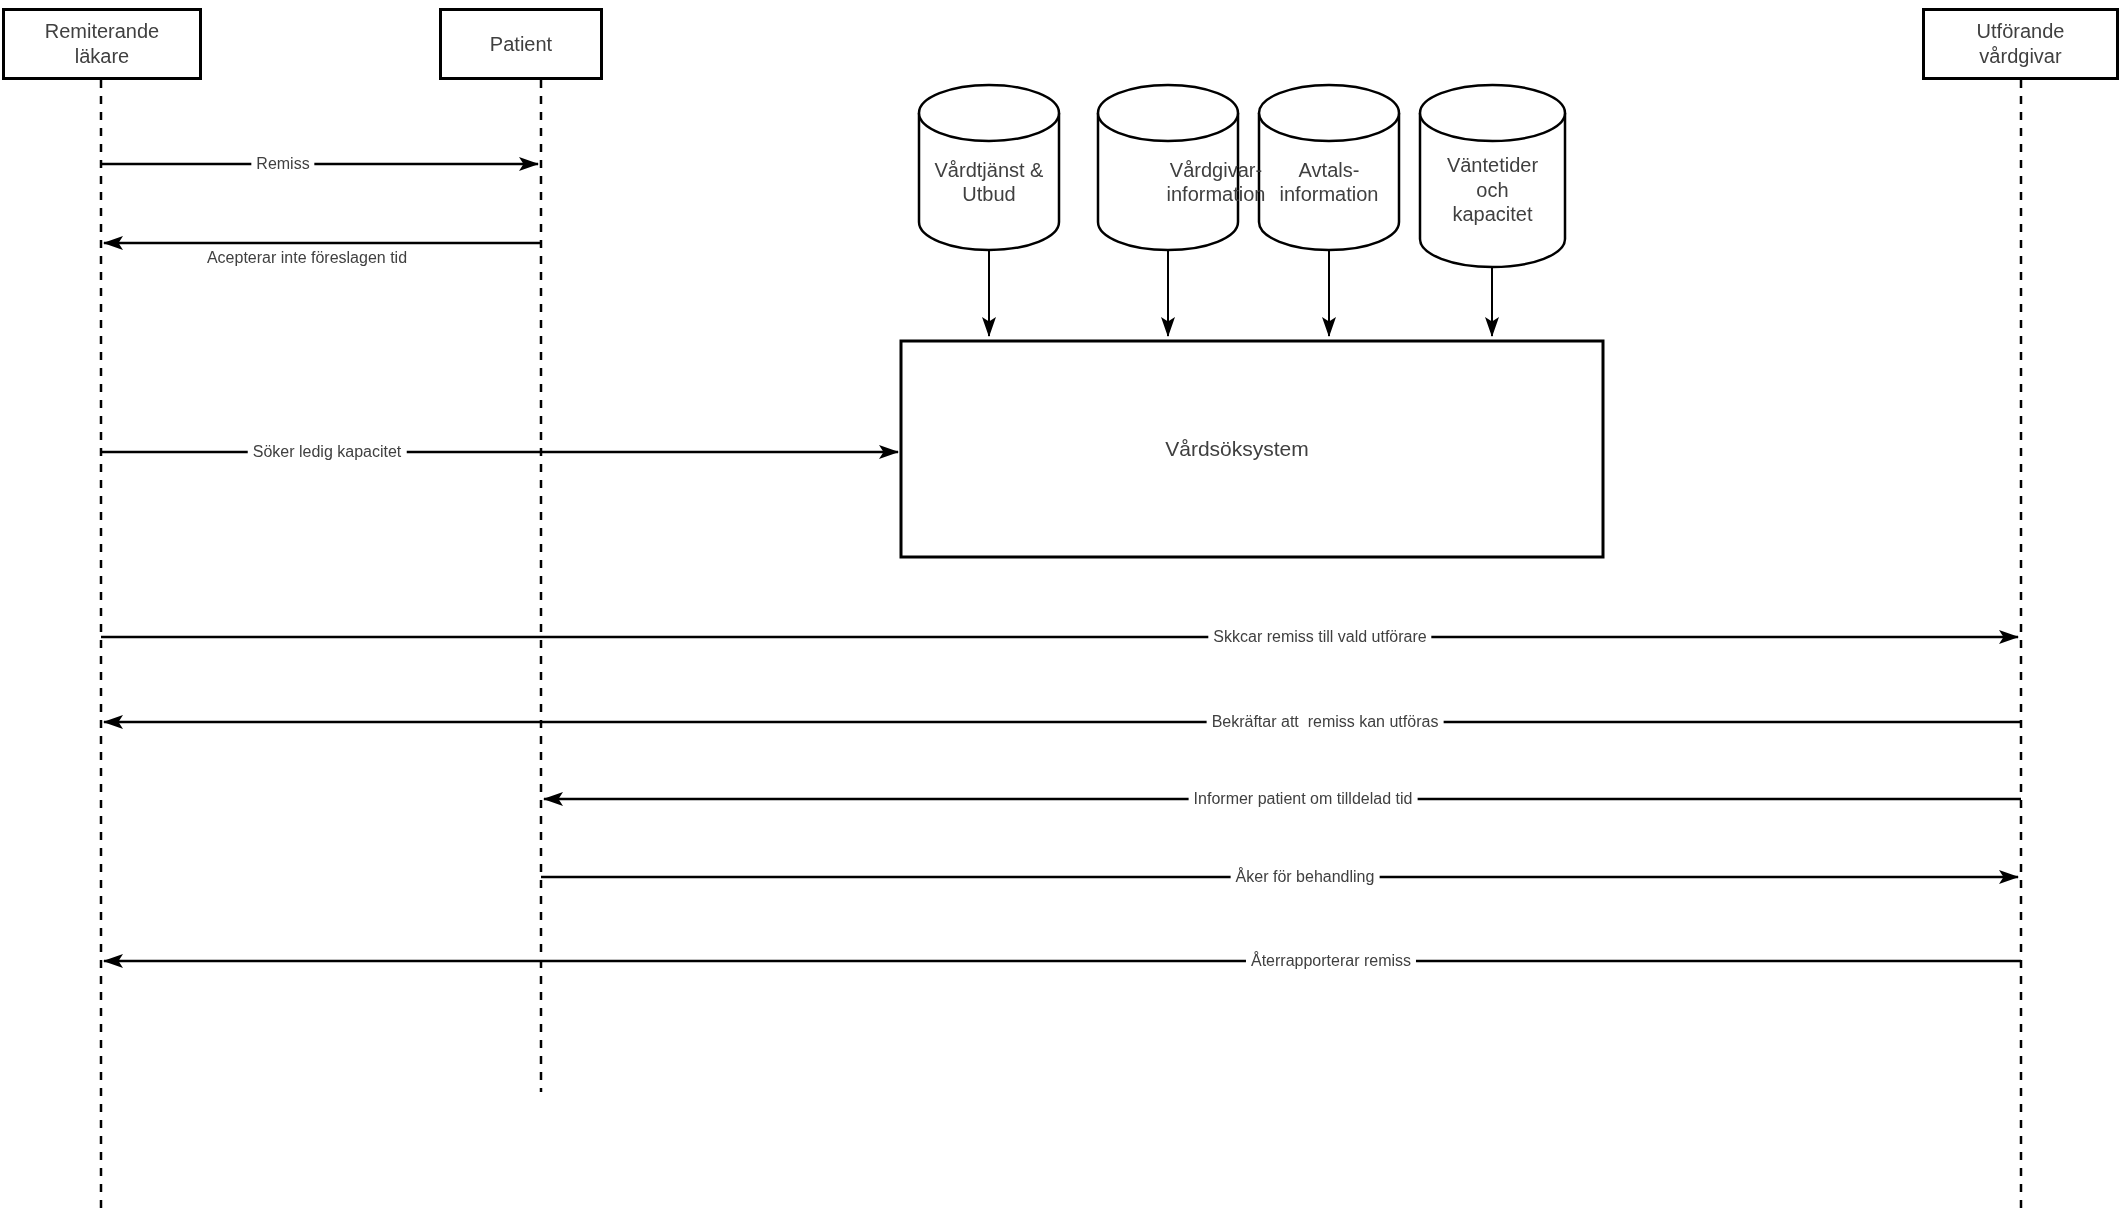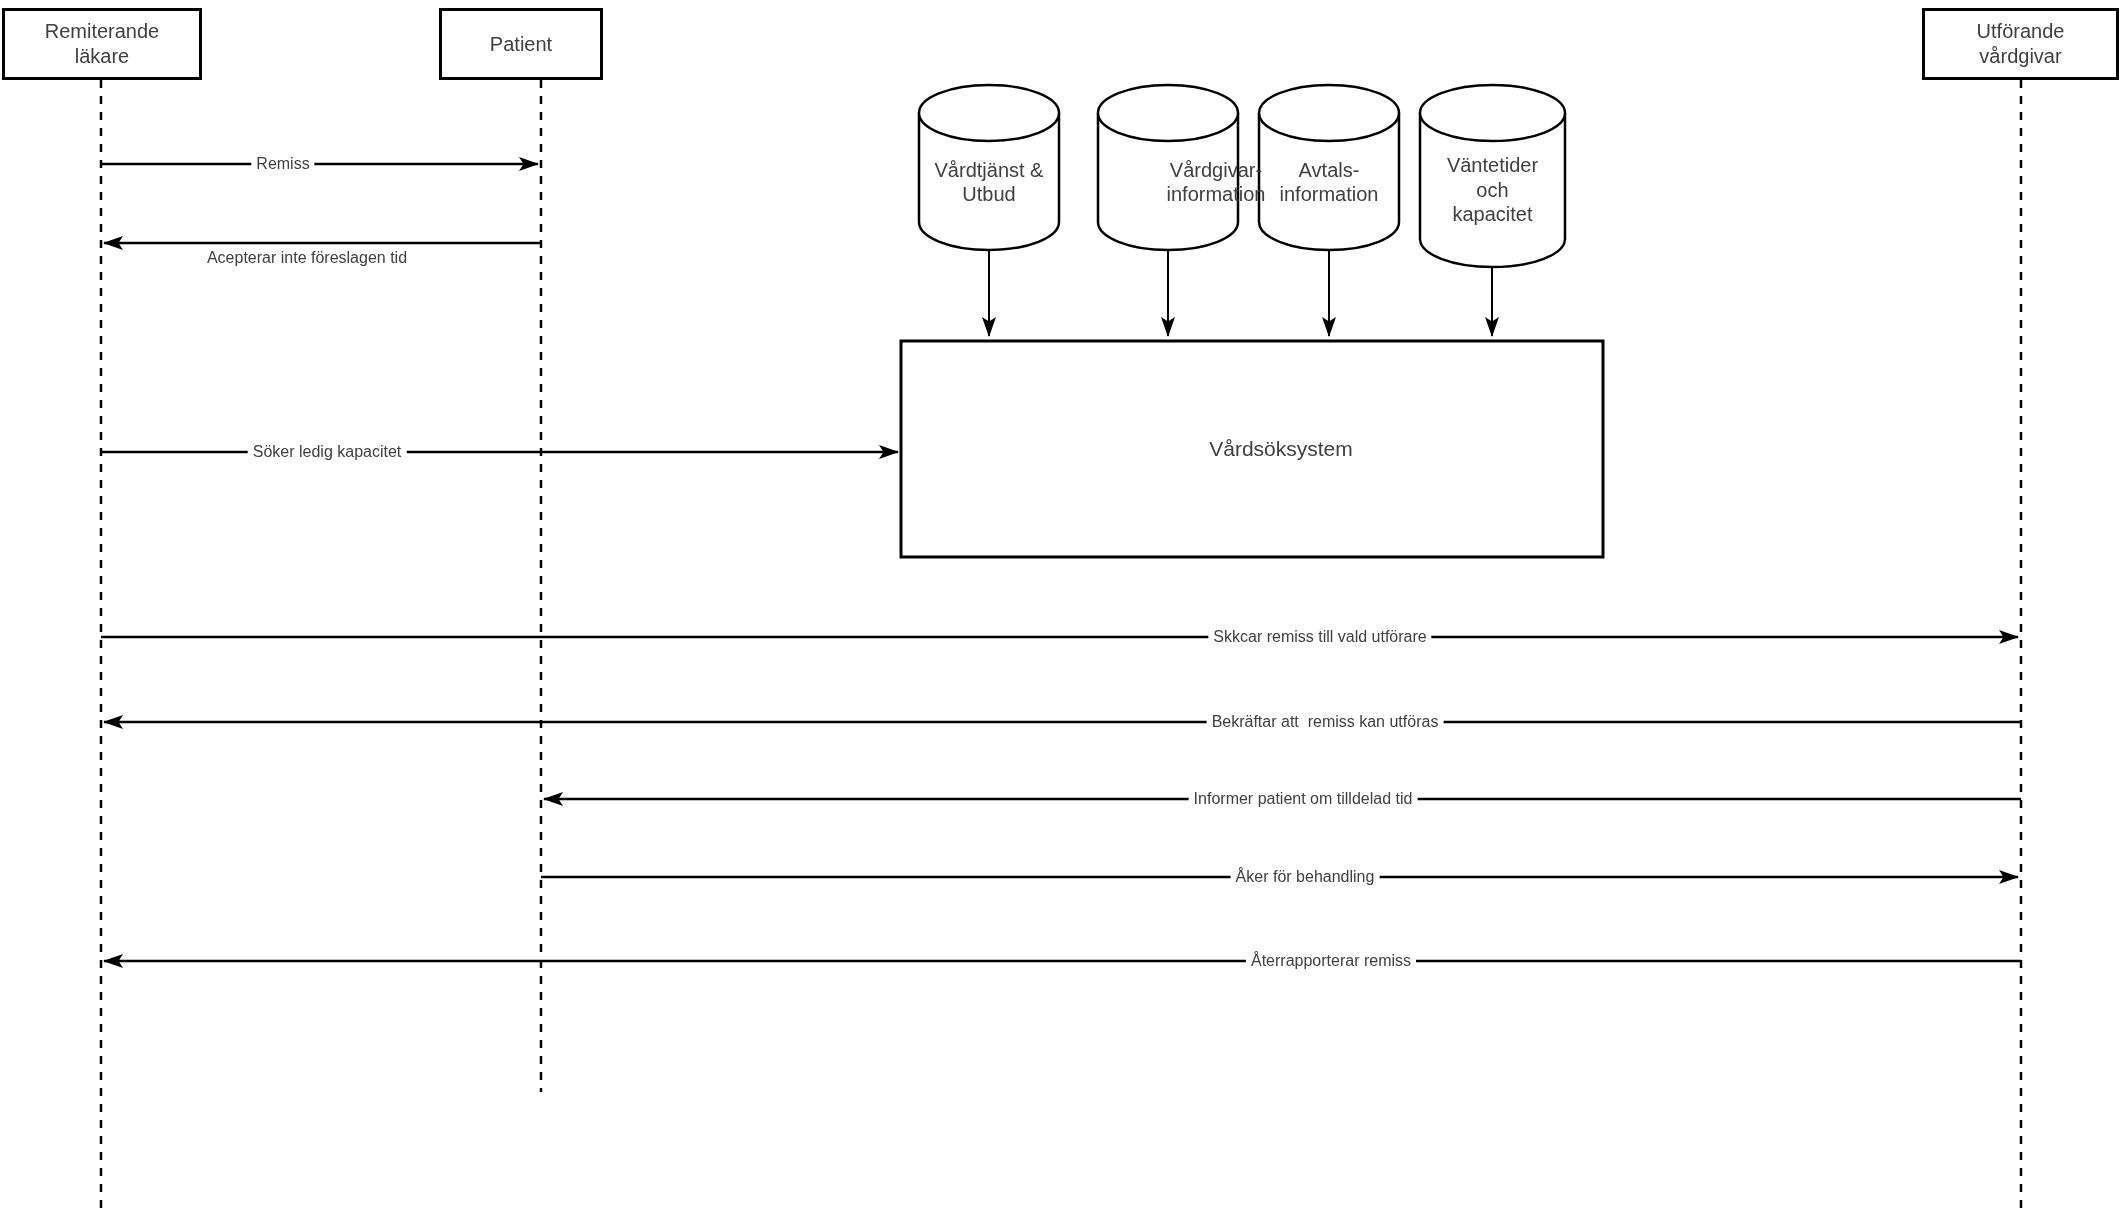--- a/index.html
+++ b/index.html
@@ -128,21 +128,21 @@
   <div class="cyl-label" style="left:919px; top:117px; width:140px; height:130px;">Vårdtjänst &amp;
 Utbud</div>
   <div class="cyl-label" style="left:1098px; top:117px; width:140px; height:130px;padding-left:48px;">Vårdgivar-
 information</div>
   <div class="cyl-label" style="left:1259px; top:117px; width:140px; height:130px;">Avtals-
 information</div>
   <div class="cyl-label" style="left:1420px; top:115px; width:145px; height:150px;">Väntetider
 och
 kapacitet</div>
 
-  <div class="system-label" style="left:901px; top:341px; width:672px; height:216px;margin-left:44px;">Vårdsöksystem</div>
+  <div class="system-label" style="left:901px; top:341px; width:672px; height:216px;">Vårdsöksystem</div>
 
   <span class="msg-label" style="left:283px;  top:164px;">Remiss</span>
   <span class="msg-label" style="left:307px;  top:230px;margin-top:28px;">Acepterar inte föreslagen tid</span>
   <span class="msg-label" style="left:303px;  top:452px;margin-left:24px;">Söker ledig kapacitet</span>
   <span class="msg-label" style="left:1320px; top:637px;">Skkcar remiss till vald utförare</span>
   <span class="msg-label" style="left:1325px; top:722px;">Bekräftar att  remiss kan utföras</span>
   <span class="msg-label" style="left:1303px; top:799px;">Informer patient om tilldelad tid</span>
   <span class="msg-label" style="left:1305px; top:877px;">Åker för behandling</span>
   <span class="msg-label" style="left:1331px; top:961px;">Återrapporterar remiss</span>
 

